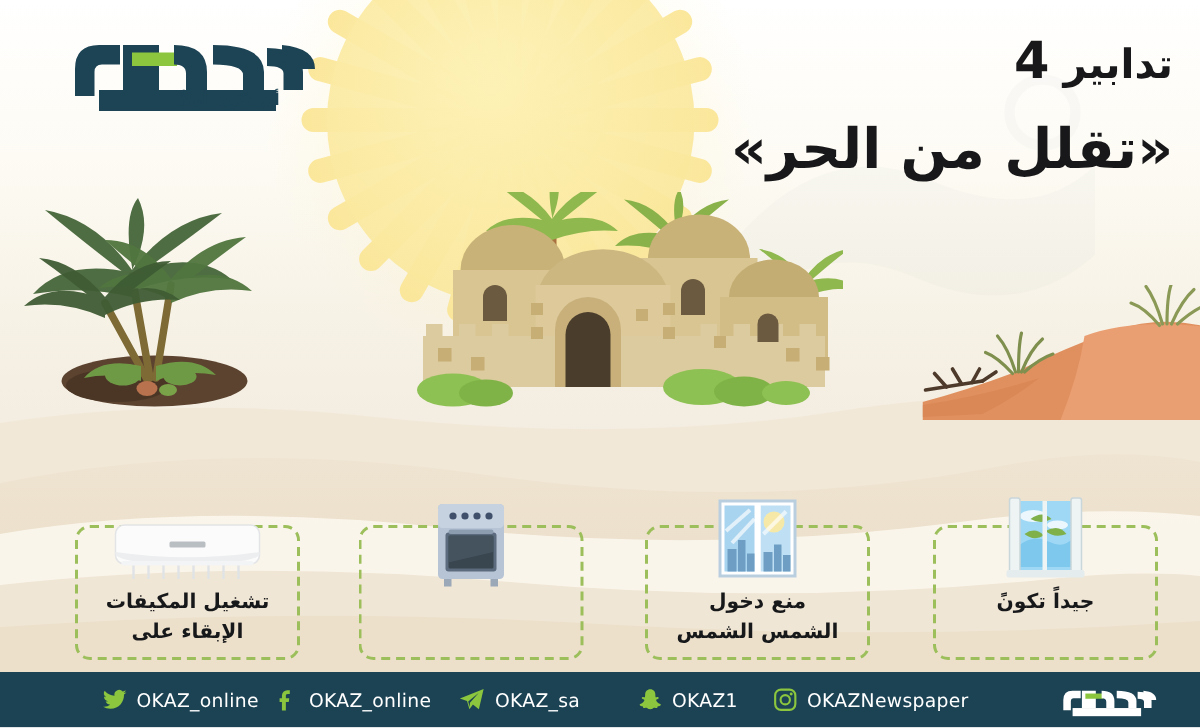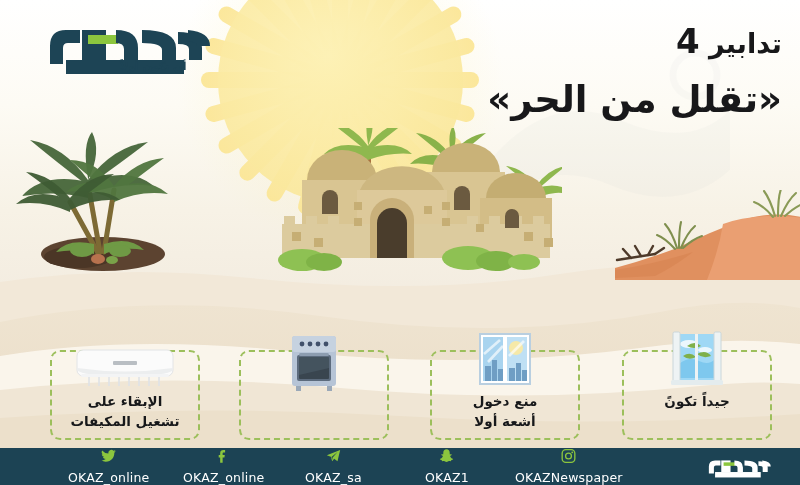--- a/index.html
+++ b/index.html
@@ -48,21 +48,21 @@
   
   .cards{position:absolute;left:0;top:300px;width:800px;height:145px;z-index:25;}
   .card{position:absolute;width:150px;height:90px;top:50px;
         border:2px dashed #9cbf5b;border-radius:10px;box-sizing:border-box;}
   .card-label{position:absolute;left:0;right:0;top:40px;text-align:center;direction:rtl;
               font-size:13.5px;font-weight:bold;color:#17181a;line-height:1.45;}
   .card-icon{position:absolute;bottom:46px;left:50%;transform:translateX(-50%);}
 
   
   .footer{position:absolute;left:0;bottom:0;width:800px;height:37px;background:#1c4354;z-index:40;}
-  .social{position:absolute;top:0;height:37px;display:flex;align-items:center;gap:6px;flex-direction:column;}
+  .social{position:absolute;top:0;height:37px;display:flex;align-items:center;gap:6px;}
   .social .txt{color:#ffffff;font-size:12.5px;letter-spacing:.2px;}
   .footer-logo{position:absolute;right:14px;top:7px;width:90px;height:24px;}
 
   .nowrap{white-space:nowrap;}
 </style>
 </head>
 <body>
 
 <div id="stage">
 
@@ -336,21 +336,21 @@
         </g>
         <g stroke="#ffffff" stroke-width="2.6" opacity=".65">
           <path d="M8 22 L24 8"></path>
             <path d="M12 30 L27 14"></path>
             <path d="M33 24 L48 9"></path>
         </g>
         <rect x="28" y="5" width="3" height="44" fill="#ffffff"></rect>
       </svg>
       <div class="card-label">
         <div>منع دخول</div>
-        <div>أشعة أولا</div>
+        <div>الشمس الشمس</div>
       </div>
     </div>
 
     <div class="card" style="left:239px">
       <svg class="card-icon" width="56" height="60" viewBox="0 0 56 60">
         <rect x="6" y="4" width="44" height="50" rx="3" fill="#b6c4d6"></rect>
         <rect x="6" y="4" width="44" height="16" rx="3" fill="#c6d2e0"></rect>
         <g fill="#41506a">
           <circle cx="16" cy="12" r="2.4"></circle>
             <circle cx="24" cy="12" r="2.4"></circle>
@@ -379,22 +379,22 @@
             <path d="M34 30 L34 40"></path>
           <path d="M44 30 L44 40"></path>
             <path d="M54 30 L54 40"></path>
             <path d="M64 30 L64 40"></path>
           <path d="M74 30 L74 40"></path>
             <path d="M84 30 L84 40"></path>
         </g>
         <rect x="6" y="28" width="88" height="3" rx="1.5" fill="#f3f4f5"></rect>
       </svg>
       <div class="card-label">
+        <div>تشغيل المكيفات</div>
         <div>الإبقاء على</div>
-        <div>تشغيل المكيفات</div>
       </div>
     </div>
   </div>
 
   <div class="footer">
 
     <div class="social" style="left:68px">
       <svg width="17" height="17" viewBox="0 0 24 24">
         <path fill="#8cc63e" d="M23 4.9a8.9 8.9 0 0 1-2.6.7 4.5 4.5 0 0 0 2-2.5 9 9 0 0 1-2.9 1.1 4.5 4.5 0 0 0-7.7 4.1A12.8 12.8 0 0 1 2.5 3.6a4.5 4.5 0 0 0 1.4 6 4.4 4.4 0 0 1-2-.6 4.5 4.5 0 0 0 3.6 4.4 4.5 4.5 0 0 1-2 .1 4.5 4.5 0 0 0 4.2 3.1A9 9 0 0 1 1 18.5a12.7 12.7 0 0 0 6.9 2c8.3 0 12.8-6.9 12.8-12.8v-.6A9.2 9.2 0 0 0 23 4.9z"></path>
       </svg>

